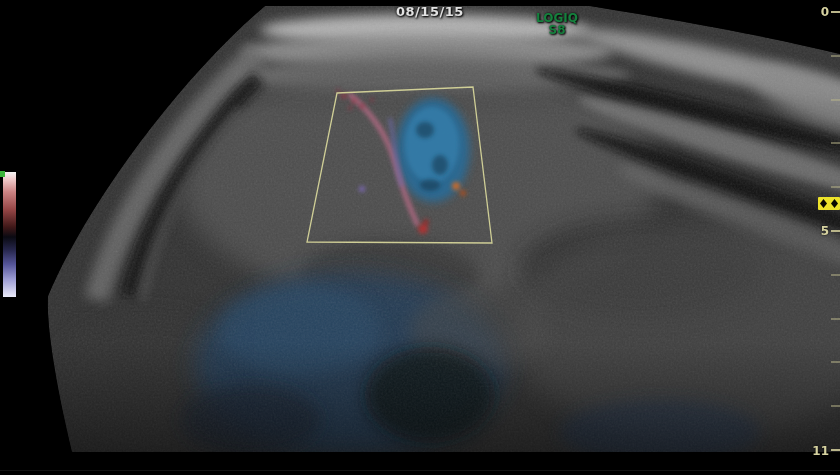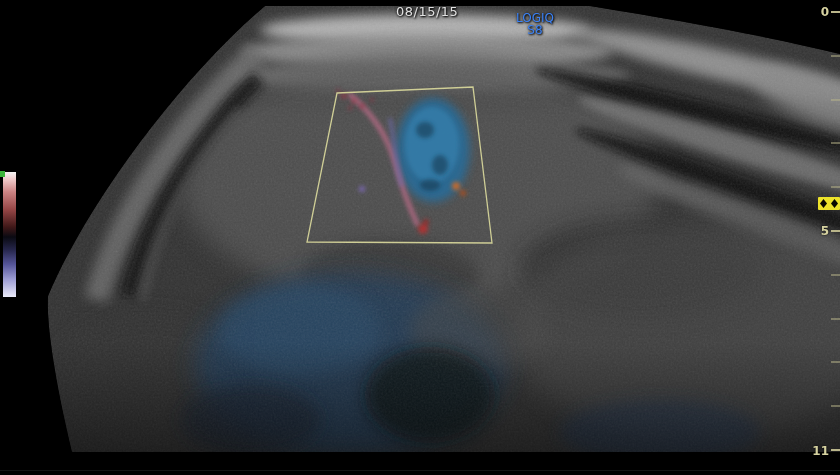--- a/index.html
+++ b/index.html
@@ -1,25 +1,25 @@
 <!DOCTYPE html>
 <html><head>
 <meta charset="utf-8">
 <style>
   html,body{margin:0;padding:0;background:#000;}
   #stage{
     position:relative;width:840px;height:475px;background:#000;overflow:hidden;
     font-family:"DejaVu Sans","Liberation Sans",sans-serif;
   }
   #scene{position:absolute;left:0;top:0;}
-  .txt{position:absolute;color:#dcdcdc;font-weight:normal;
+  .txt{position:absolute;color:#dcdcdc;font-weight:bold;
        text-shadow:0 0 3px #000,1px 1px 2px #000;white-space:nowrap;}
   #date-label{left:396px;top:4px;font-size:13px;letter-spacing:.5px;color:#e2e2e2;}
-  #machine-logo{left:506px;top:12px;width:58px;text-align:center;font-size:12px;
-                color:#3b82f6;line-height:12px;}
+  #machine-logo{left:528px;top:12px;width:58px;text-align:center;font-size:12px;
+                color:#15803d;line-height:12px;}
   #depth-ruler{position:absolute;right:0;top:0;width:36px;height:475px;color:#d6d2a0;}
   #depth-ruler .dlabel{position:absolute;right:11px;width:22px;text-align:right;
        font-size:12px;font-weight:bold;text-shadow:0 0 2px #000;}
   #depth-ruler .tick{position:absolute;right:0;width:9px;height:2px;background:var(--tick,#b9b58a);}
   #bottom-line{position:absolute;left:0;top:470px;width:840px;height:1px;background:#141414;}
 </style>
 </head>
 <body>
 
 <div id="stage">

